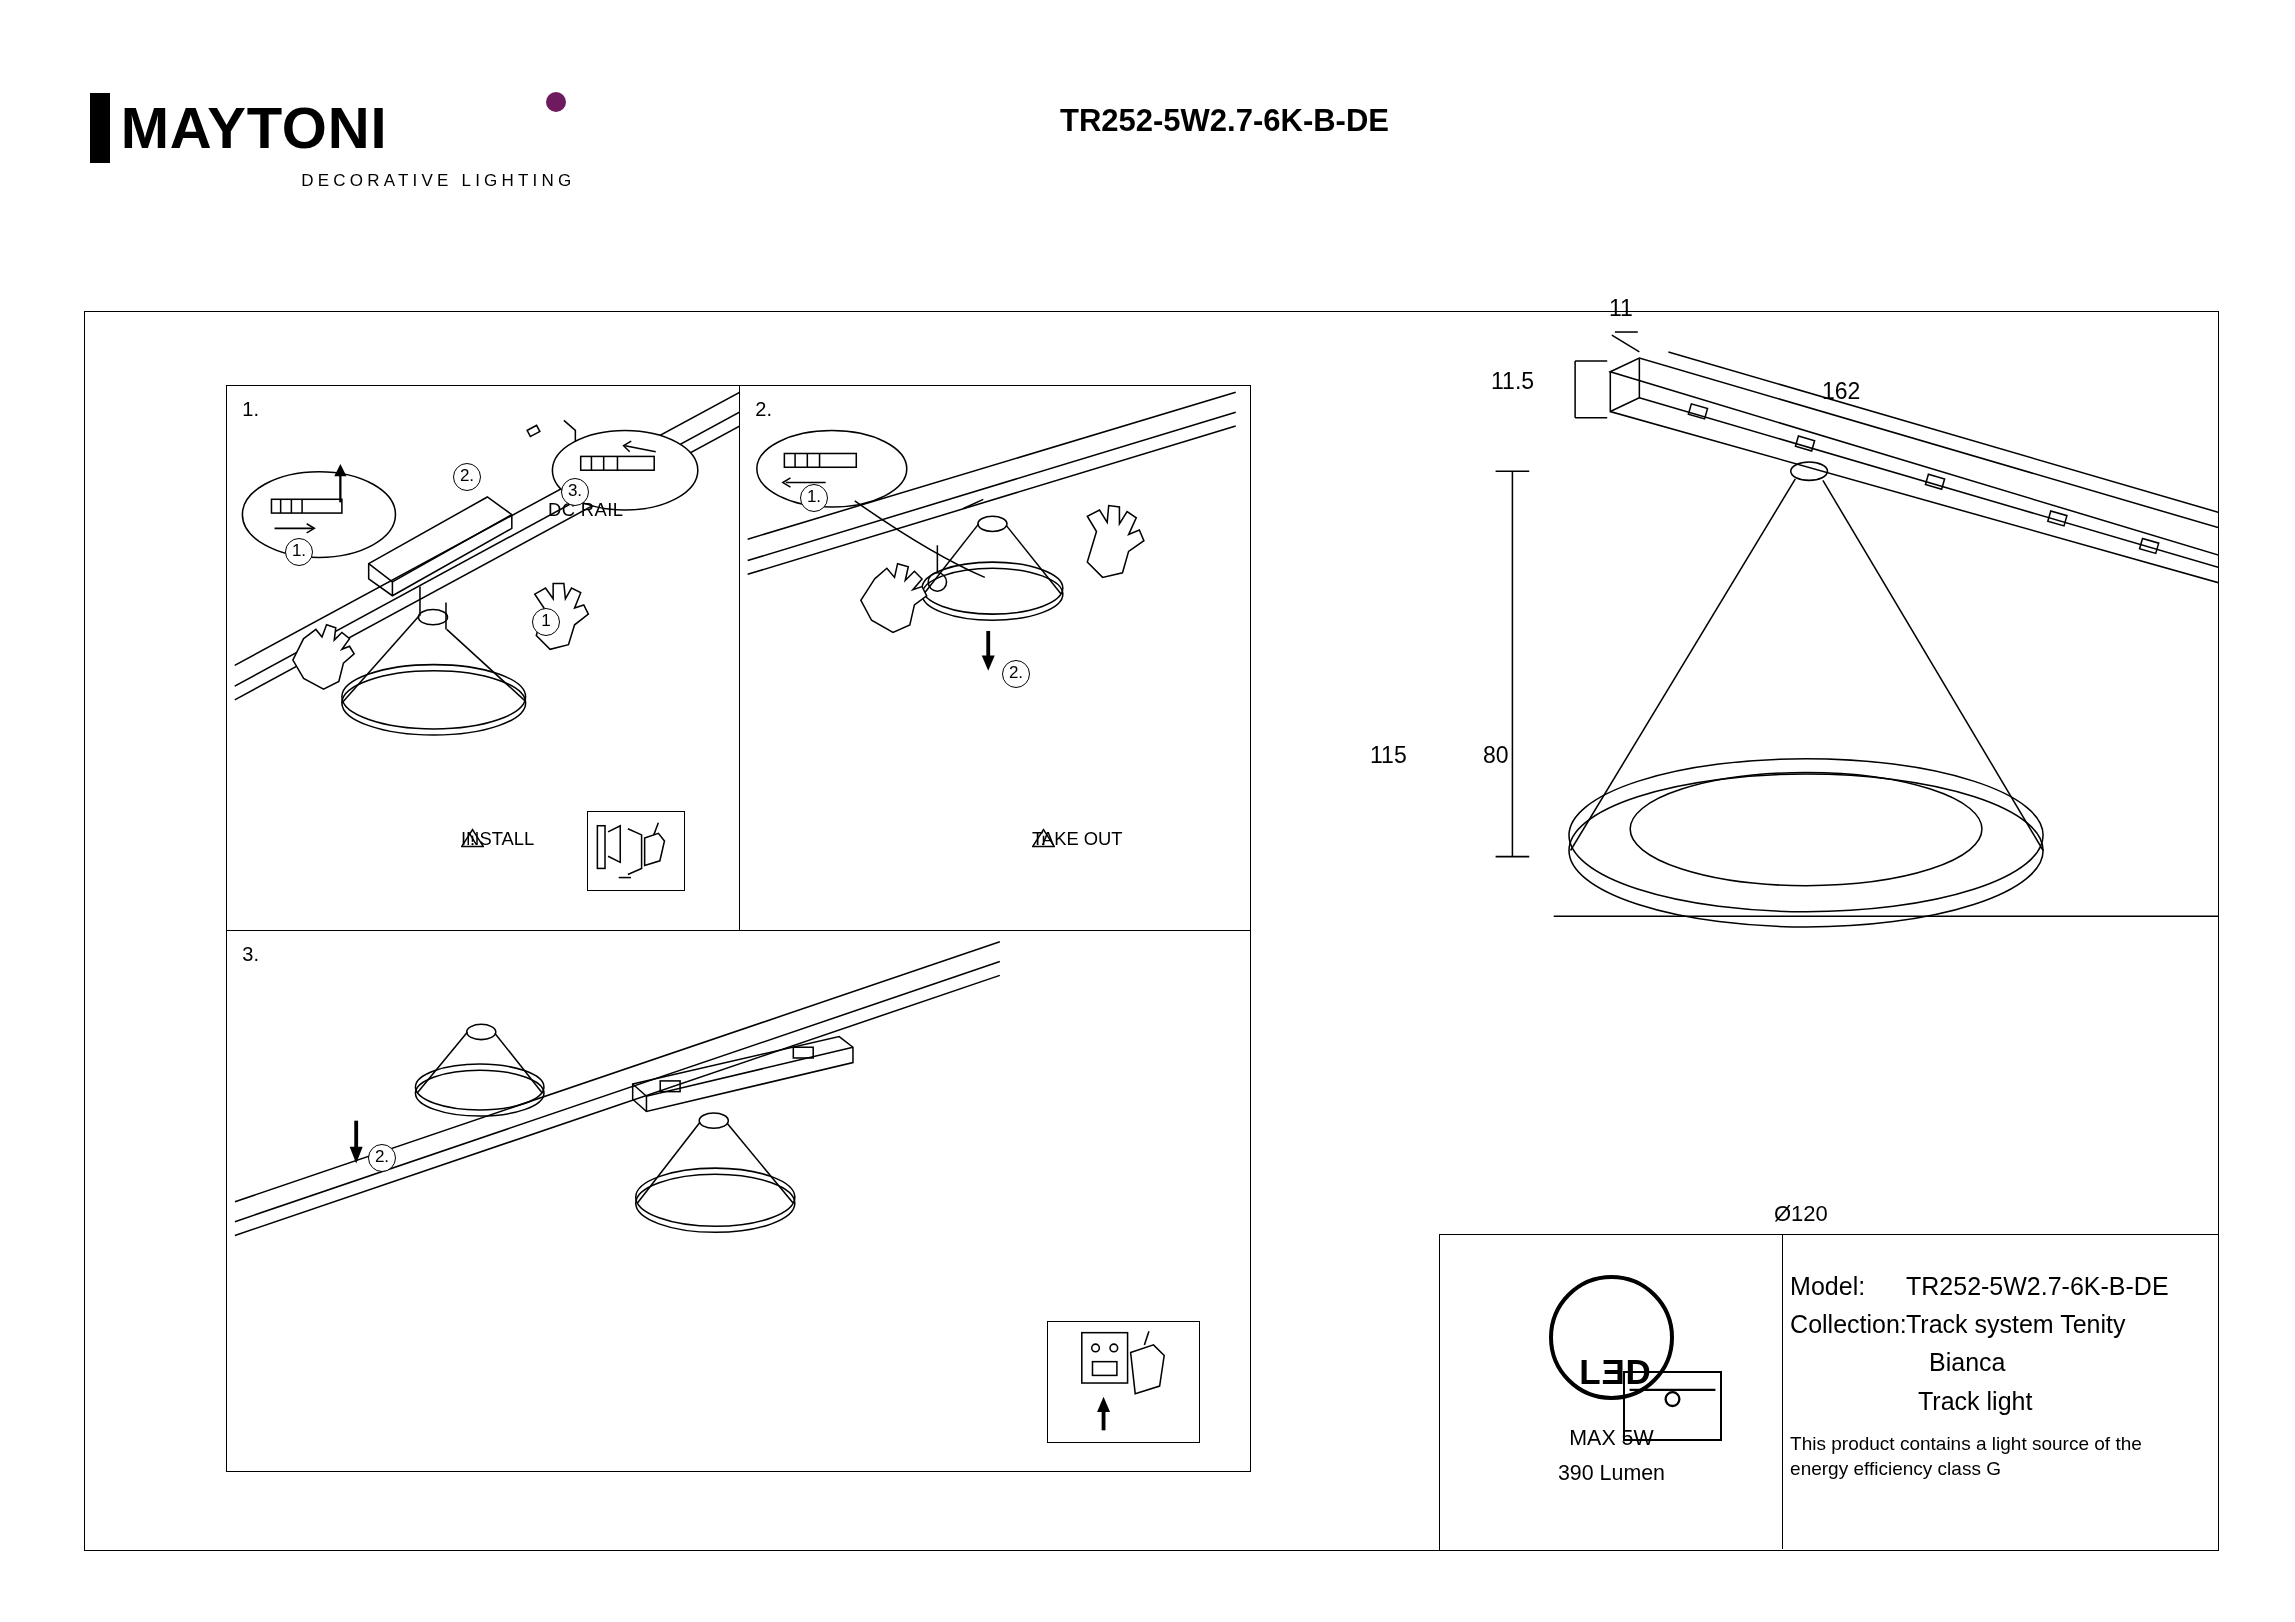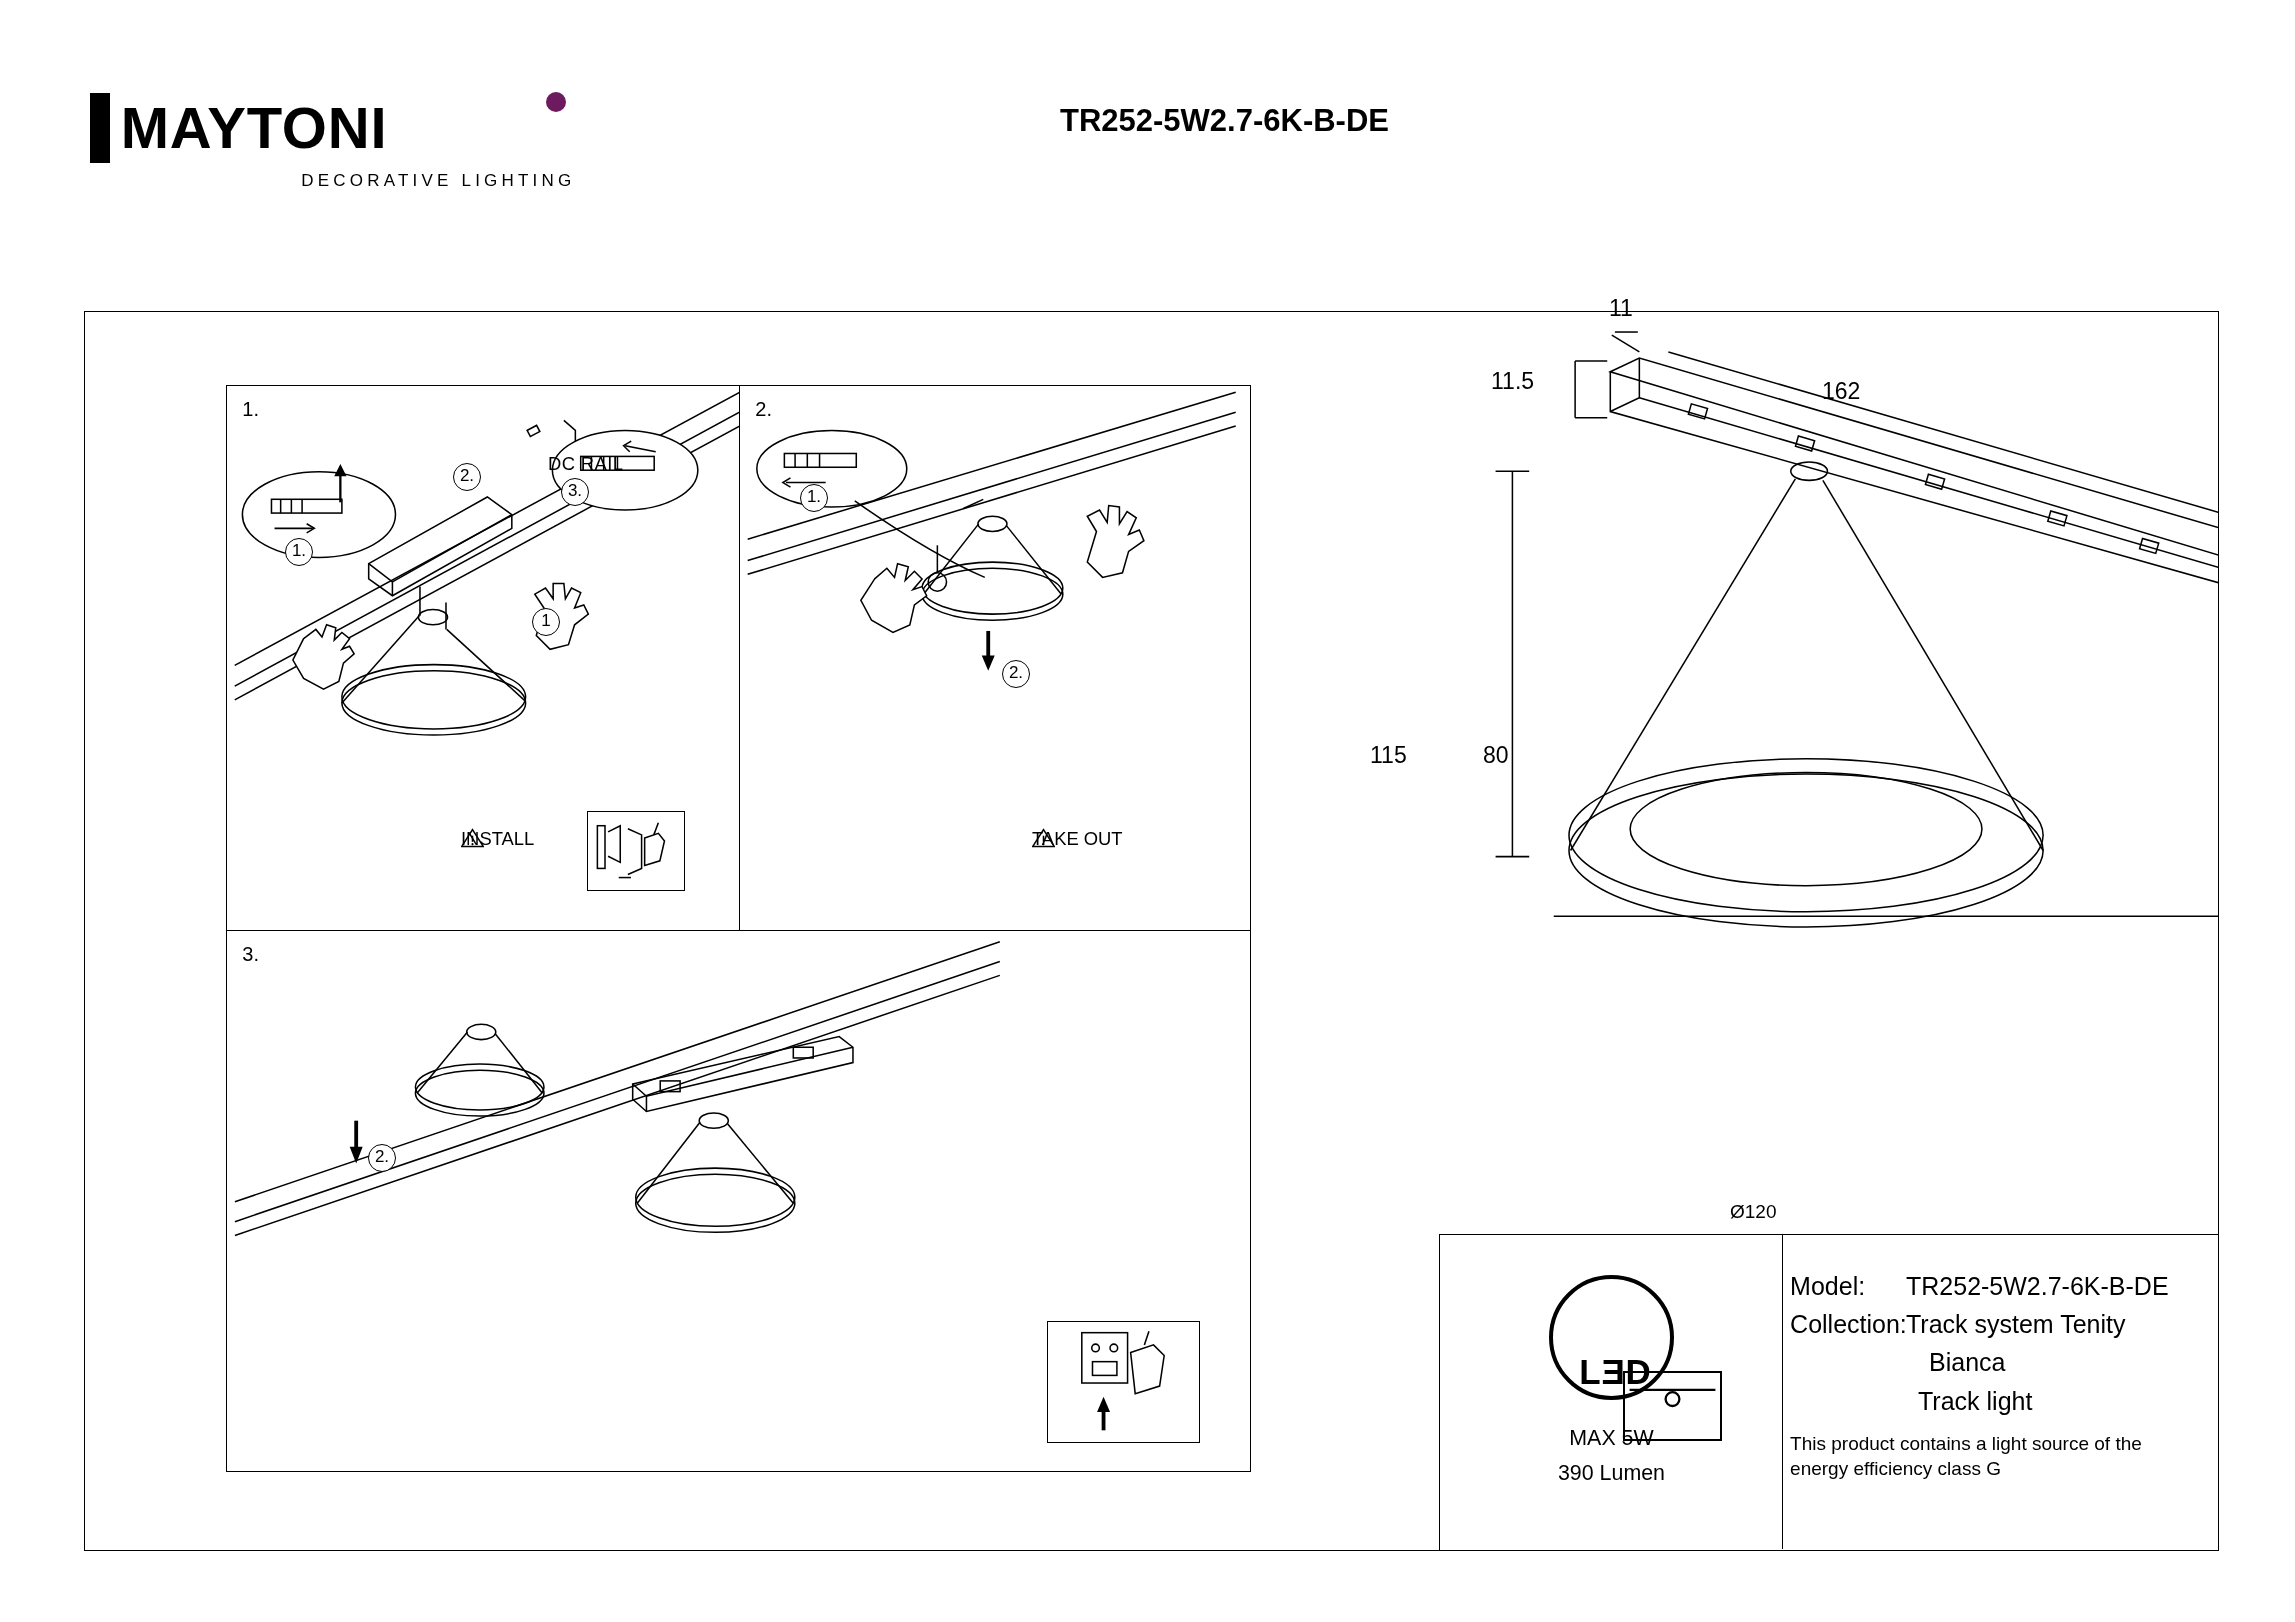--- a/index.html
+++ b/index.html
@@ -137,20 +137,21 @@
   .mini-box {
     position: absolute;
     border: 1.5px solid #000;
     box-sizing: border-box;
     background: #fff;
   }
   .dc-rail-label {
     position: absolute;
     font-size: 18.4px;
     letter-spacing: 0.4px;
+    margin-top: 46px;
   }
   .circ-num {
     position: absolute;
     width: 26px; height: 26px;
     border: 1.5px solid #000;
     border-radius: 50%;
     font-size: 17px;
     line-height: 24.5px;
     text-align: center;
     background: #fff;
@@ -167,23 +168,23 @@
     height: 903px;
   }
   .dim-txt {
     position: absolute;
     font-size: 23px;
     color: #000;
   }
   .dim-115 { left: -69px; top: 421px; font-size: 23px;}
   .dia-txt {
     position: absolute;
-    left: 1730px;
+    left: 1774px;
     top: 1201px;
-    font-size: 19px;
+    font-size: 22px;
   }
 
   
   .infobox {
     position: absolute;
     left: 1439px;
     top: 1234px;
     width: 780px;
     height: 316px;
     box-sizing: border-box;

